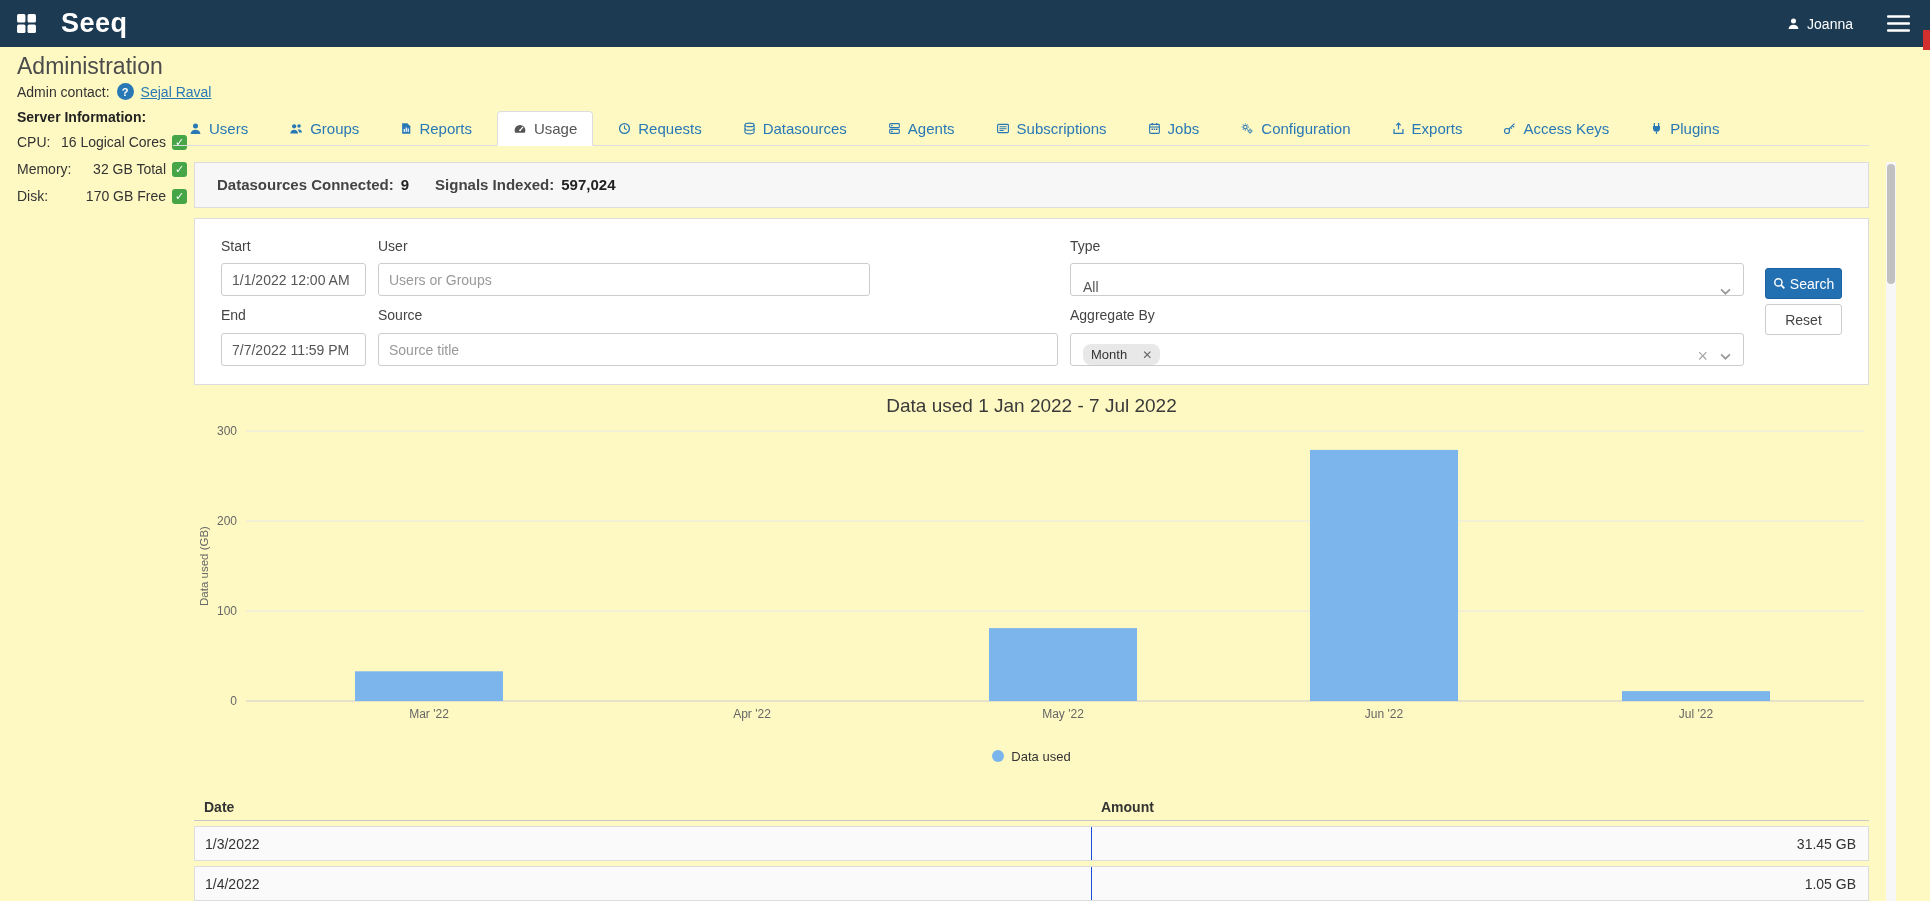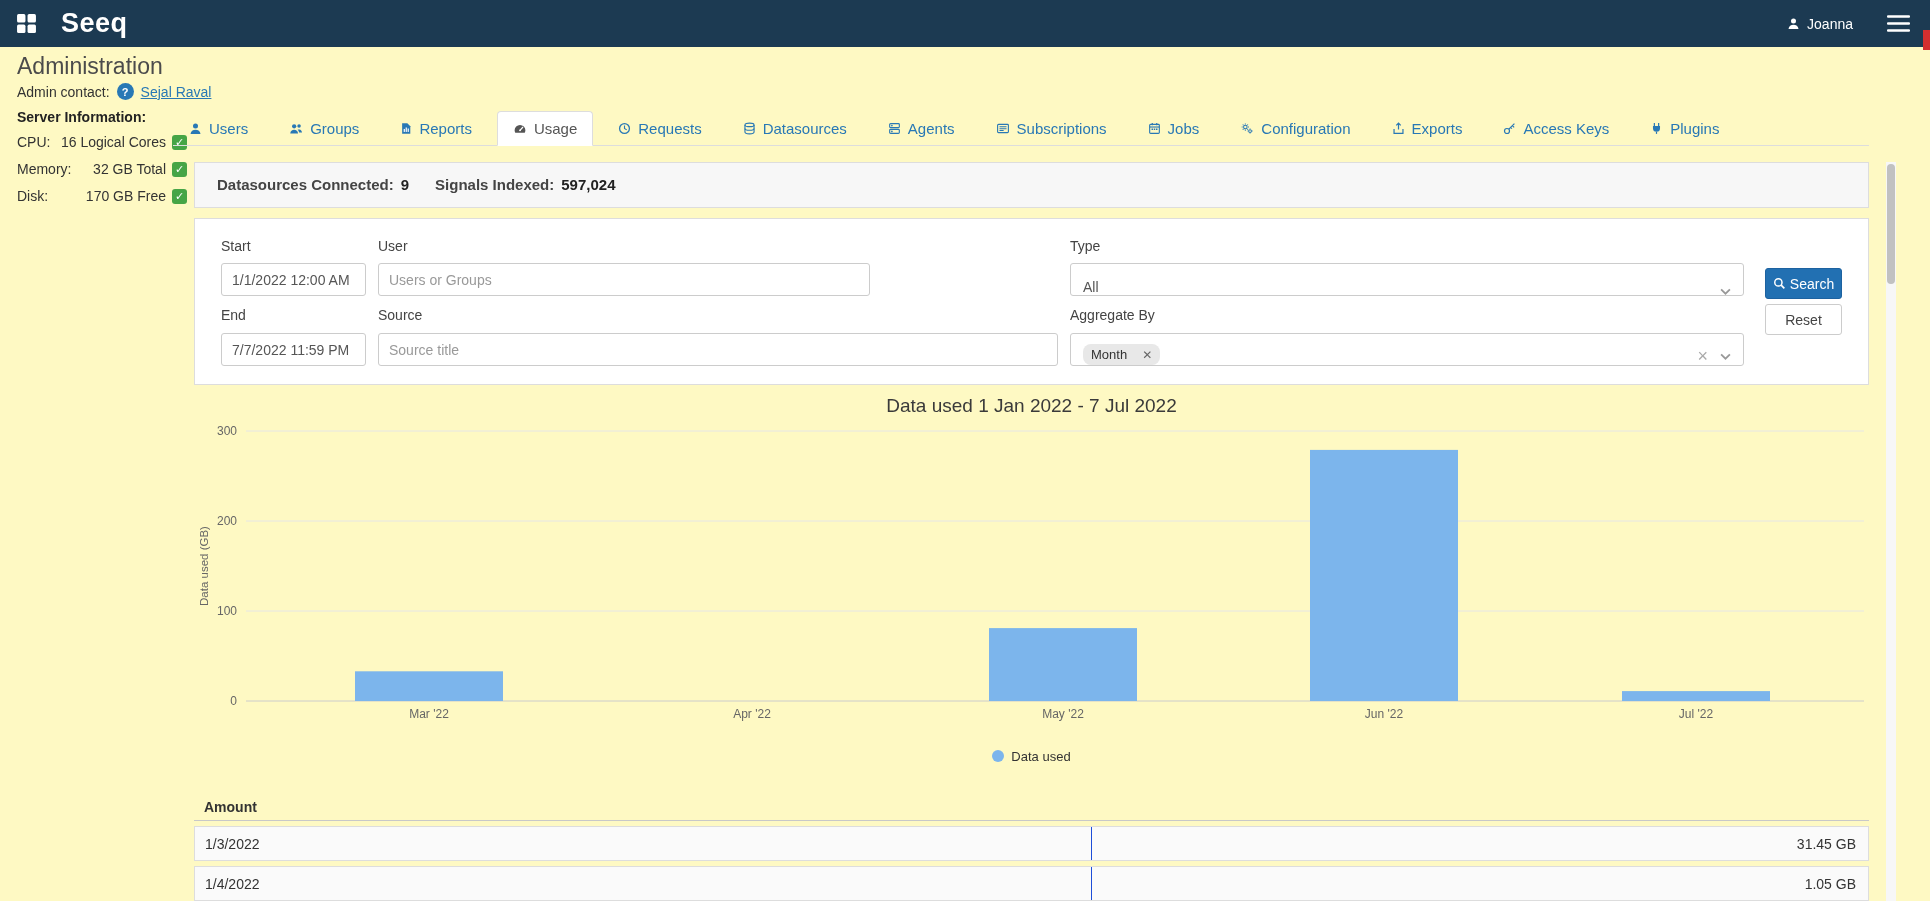--- a/index.html
+++ b/index.html
@@ -401,20 +401,21 @@
         </svg>
       <div class="legend" id="legend">
           <span class="legend-item">
             <span class="legend-dot" style="background:#7cb5ec"></span>
             <span>Data used</span>
           </span>
         </div>
 
       <div class="data-table">
         <div class="tbl-head">
+          <div class="th th-date">Date</div>
           <div class="th th-amount">Amount</div>
         </div>
         <div id="tbl-body">
             <div class="tbl-row">
               <div class="td-date">1/3/2022</div>
               <div class="td-amount">31.45 GB</div>
             </div>
             <div class="tbl-row">
               <div class="td-date">1/4/2022</div>
               <div class="td-amount">1.05 GB</div>

